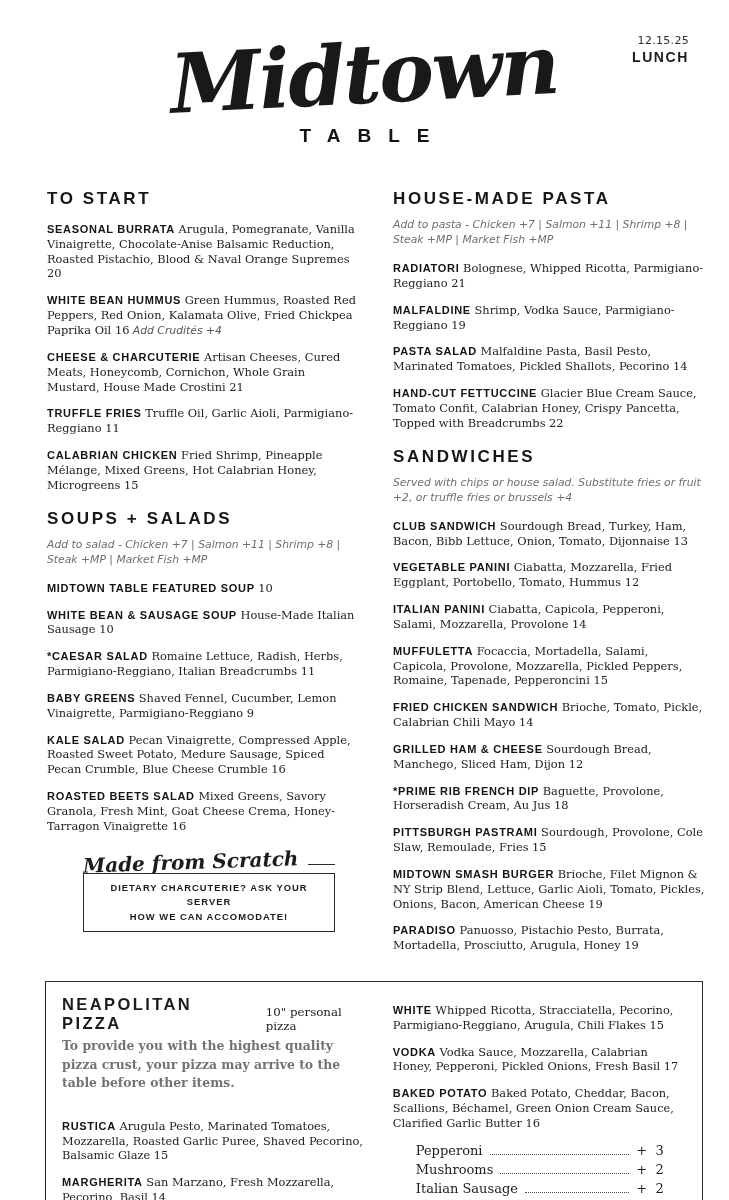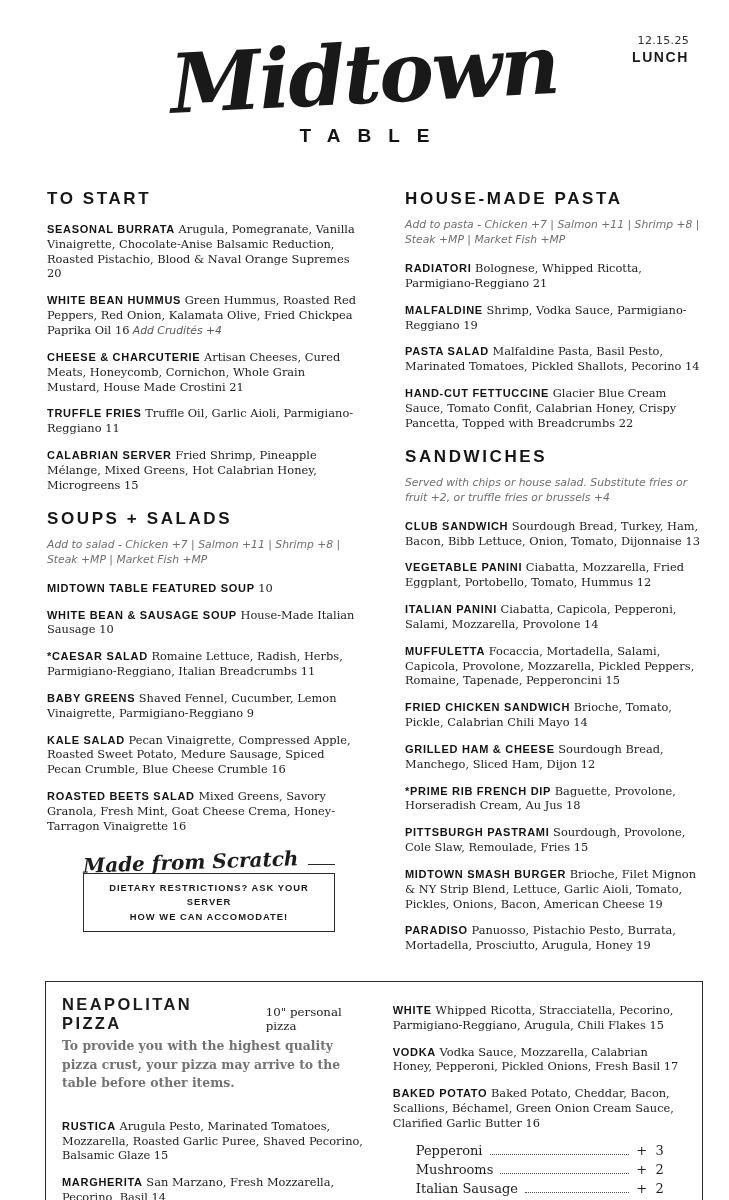--- a/index.html
+++ b/index.html
@@ -14,21 +14,21 @@
   .logo{text-align:center;padding-top:36px;line-height:1;}
   .logo-script{
     display:inline-block;font-family:"DejaVu Serif",serif;font-style:italic;font-weight:bold;
     font-size:82px;line-height:.95;transform:rotate(-3deg);letter-spacing:-2px;color:#191919;
   }
   .logo-word{
     font-family:"Liberation Sans",sans-serif;font-weight:bold;font-size:19px;
     letter-spacing:17px;padding-left:17px;margin-top:12px;color:#141414;
   }
   
-  .columns{display:flex;gap:46px;padding:44px 24px 0 47px;justify-content:center;}
+  .columns{display:flex;gap:34px;padding:44px 24px 0 47px;justify-content:center;}
   .col-left{width:312px;flex:none;}
   .col-right{flex:1;}
   .sec-block{margin-bottom:16px;}
   h2.sec{
     font-family:"Liberation Sans",sans-serif;font-weight:bold;font-size:17px;
     letter-spacing:2.6px;margin:0 0 13px 0;color:#161616;
   }
   .sec-note{
     font-family:"DejaVu Sans",sans-serif;font-style:italic;font-size:10.8px;color:#6e6e6e;
     margin:-5px 0 14px 0;line-height:1.4;
@@ -80,21 +80,21 @@
 <div class="columns">
   <div class="col-left">
 
     <section class="sec-block">
       <h2 class="sec">TO START</h2>
       <div>
           <div class="item"><span class="item-name">SEASONAL BURRATA</span><span class="item-desc"> Arugula, Pomegranate, Vanilla Vinaigrette, Chocolate-Anise Balsamic Reduction, Roasted Pistachio, Blood &amp; Naval Orange Supremes 20</span></div>
           <div class="item"><span class="item-name">WHITE BEAN HUMMUS</span><span class="item-desc"> Green Hummus, Roasted Red Peppers, Red Onion, Kalamata Olive, Fried Chickpea Paprika Oil 16</span><span class="item-note"> Add Crudités +4</span></div>
           <div class="item"><span class="item-name">CHEESE &amp; CHARCUTERIE</span><span class="item-desc"> Artisan Cheeses, Cured Meats, Honeycomb, Cornichon, Whole Grain Mustard, House Made Crostini 21</span></div>
           <div class="item"><span class="item-name">TRUFFLE FRIES</span><span class="item-desc"> Truffle Oil, Garlic Aioli, Parmigiano-Reggiano 11</span></div>
-          <div class="item"><span class="item-name">CALABRIAN SERVER</span><span class="item-desc"> Fried Shrimp, Pineapple Mélange, Mixed Greens, Hot Calabrian Honey,  Microgreens 15</span></div>
+          <div class="item"><span class="item-name">CALABRIAN CHICKEN</span><span class="item-desc"> Fried Shrimp, Pineapple Mélange, Mixed Greens, Hot Calabrian Honey,  Microgreens 15</span></div>
         </div>
     </section>
 
     <section class="sec-block">
       <h2 class="sec">SOUPS + SALADS</h2>
       <p class="sec-note">Add to salad - Chicken +7 | Salmon +11 | Shrimp +8 | Steak +MP | Market Fish +MP</p>
       <div>
           <div class="item"><span class="item-name">MIDTOWN TABLE FEATURED SOUP</span><span class="item-desc"> 10</span></div>
           <div class="item"><span class="item-name">WHITE BEAN &amp; SAUSAGE SOUP</span><span class="item-desc"> House-Made Italian Sausage 10</span></div>
           <div class="item"><span class="item-name">*CAESAR SALAD</span><span class="item-desc"> Romaine Lettuce, Radish, Herbs, Parmigiano-Reggiano, Italian Breadcrumbs 11</span></div>
@@ -103,21 +103,21 @@
           <div class="item"><span class="item-name">ROASTED BEETS SALAD</span><span class="item-desc"> Mixed Greens, Savory Granola, Fresh Mint, Goat Cheese Crema, Honey-Tarragon Vinaigrette 16</span></div>
         </div>
     </section>
 
     <div class="scratch">
       <div class="scratch-head">
         <span class="scratch-script">Made from Scratch</span>
         <span class="scratch-rule"></span>
       </div>
       <div class="scratch-box">
-        <div>DIETARY RESTRICTIONS? ASK YOUR SERVER</div>
+        <div>DIETARY CHARCUTERIE? ASK YOUR SERVER</div>
         <div>HOW WE CAN ACCOMODATE!</div>
       </div>
     </div>
 
   </div>
   <div class="col-right">
 
     <section class="sec-block">
       <h2 class="sec">HOUSE-MADE PASTA</h2>
       <p class="sec-note">Add to pasta - Chicken +7 | Salmon +11 | Shrimp +8 | Steak +MP | Market Fish +MP</p>

